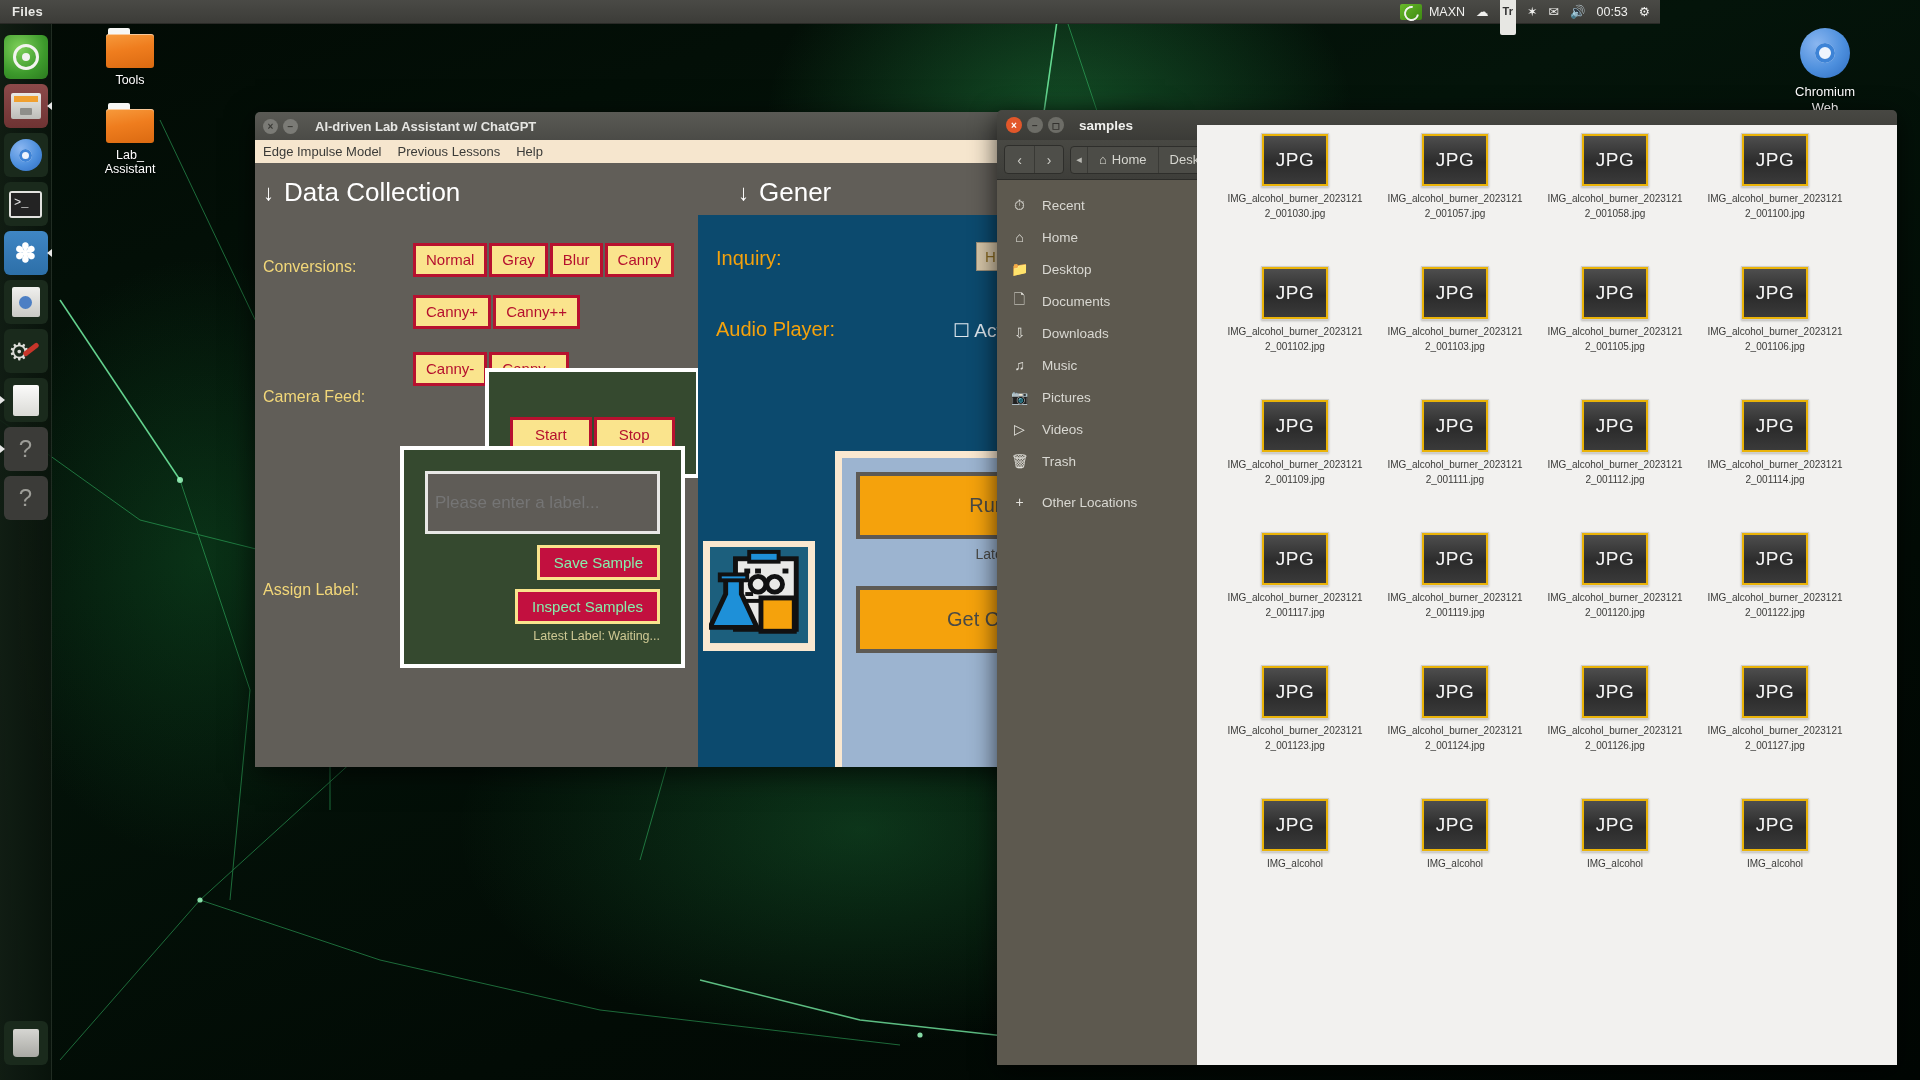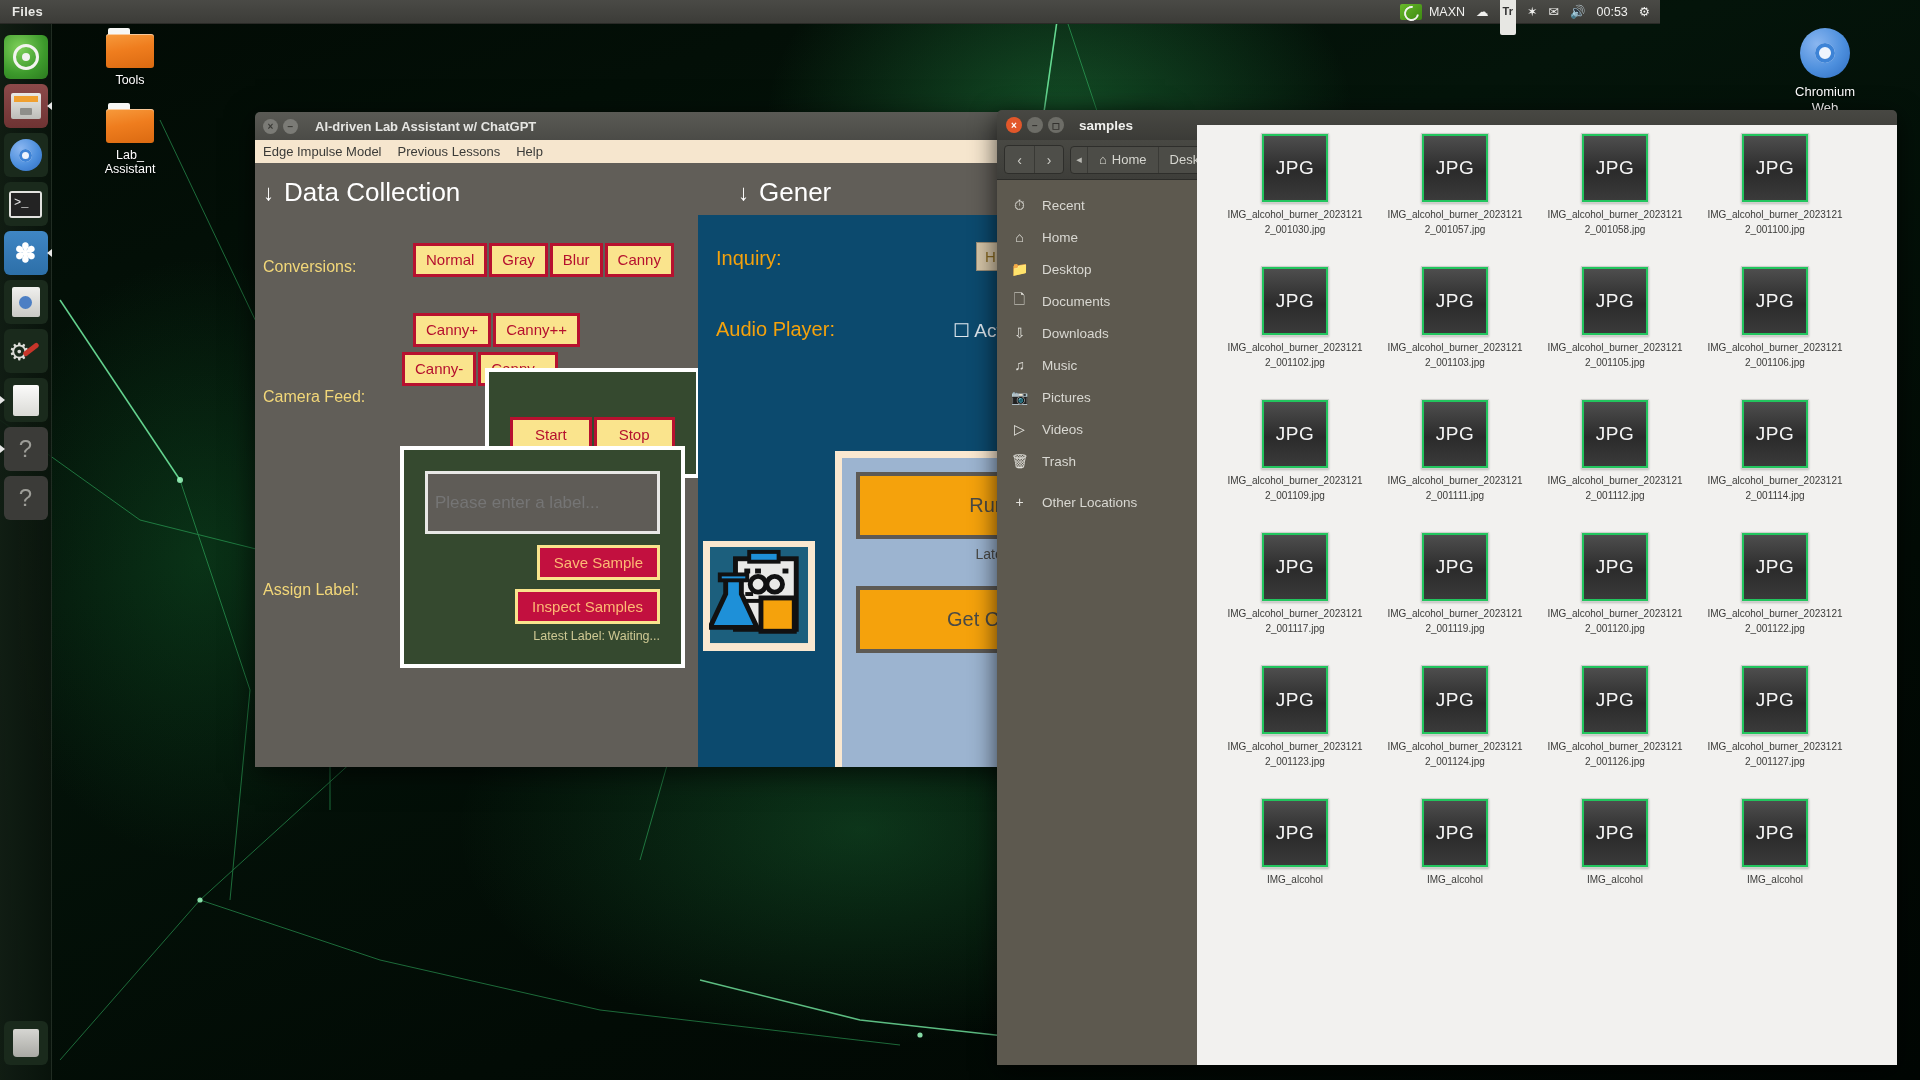--- a/index.html
+++ b/index.html
@@ -93,21 +93,21 @@
   #lab-right{flex:1;position:relative;padding:14px 0 0 0;}
 
   .row-label{color:#f2d779;font-size:16px;}
 
   .ybtn{background:#fae48d;border:3px solid #b7112f;color:#b5102e;font-size:15px;
     padding:5px 10px;line-height:18px;cursor:pointer;}
   .grp{display:flex;margin-top:24px;}
   .grp .ybtn + .ybtn{margin-left:2px;}
 
   .greenbox{background:#35492f;border:4px solid #ffffff;padding:21px;}
-  .rbtn{background:#c2103f;border:3px solid #fae48d;color:#fdba74;font-size:15px;
+  .rbtn{background:#c2103f;border:3px solid #fae48d;color:#86efac;font-size:15px;
     padding:6px 14px;cursor:pointer;}
 
   .bluepanel{background:#0c4a6e;}
   .obtn{background:#f5a20c;border:4px solid #5d5a55;color:#4a4a46;font-size:20px;
     padding:18px 26px;cursor:pointer;}
 
   
   #files-window{position:absolute;left:997px;top:110px;width:900px;height:955px;z-index:200;
     box-shadow:0 6px 26px rgba(0,0,0,.7);border-radius:5px 5px 0 0;overflow:hidden;}
   #files-titlebar{height:30px;background:linear-gradient(#484843,#3b3b37);display:flex;align-items:center;
@@ -130,21 +130,21 @@
   .tb-right{margin-left:auto;display:flex;gap:5px;}
   .tb-right div{width:30px;height:28px;border:1px solid #2e2e2b;border-radius:4px;background:#4e4e49;
     display:flex;align-items:center;justify-content:center;color:#d4d4ce;font-size:14px;}
   #files-main{display:flex;height:885px;}
   #files-sidebar{width:200px;background:#5d594f;padding-top:9px;}
   .sb-item{height:32px;display:flex;align-items:center;gap:14px;padding-left:14px;color:#d9d8d2;font-size:13.5px;}
   .sb-item .ic{width:17px;text-align:center;font-size:14px;color:#e3e2dc;}
   #files-grid{flex:1;background:#f2f1ef;padding:8px 10px 0 18px;display:flex;flex-wrap:wrap;
     align-content:flex-start;overflow:hidden;}
   .fitem{width:160px;height:133px;display:flex;flex-direction:column;align-items:center;}
-  .jpg-ic{width:68px;height:70px;background:#22c55e;padding:2px;border:1px solid #cfcfcd;
+  .jpg-ic{width:68px;height:54px;background:#eab308;padding:2px;border:1px solid #cfcfcd;
     box-shadow:0 1px 2px rgba(0,0,0,.22);}
   .jpg-ic .inner{width:100%;height:100%;background:linear-gradient(#4e4e4e,#2b2b2b 55%,#3a3a3a);
     display:flex;align-items:center;justify-content:center;color:#f4f4f4;font-size:19px;letter-spacing:.5px;}
   .fname{margin-top:5px;font-size:10px;color:#3a3a38;text-align:center;line-height:14.5px;
     word-break:break-all;width:140px;}
 </style>
 </head>
 <body>
 
 <div id="wallpaper">
@@ -297,25 +297,25 @@
       </div>
 
       <div style="position:absolute;left:8px;top:95px;" class="row-label">Conversions:</div>
 
       <div style="position:absolute;left:158px;top:56px;" class="grp">
         <button class="ybtn">Normal</button>
         <button class="ybtn">Gray</button>
         <button class="ybtn">Blur</button>
         <button class="ybtn">Canny</button>
       </div>
-      <div style="position:absolute;left:158px;top:126px;align-items:center;" class="grp">
+      <div style="position:absolute;left:158px;top:108px;align-items:center;" class="grp">
         <button class="ybtn">Canny+</button>
         <button class="ybtn">Canny++</button>
       </div>
-      <div style="position:absolute;left:147px;top:165px;" class="grp">
+      <div style="position:absolute;left:158px;top:165px;" class="grp">
         <button class="ybtn">Canny-</button>
         <button class="ybtn">Canny--</button>
       </div>
 
       <div style="position:absolute;left:8px;top:225px;" class="row-label">Camera Feed:</div>
 
       <div class="greenbox" style="position:absolute;left:230px;top:205px;">
         <div class="grp">
           <button class="ybtn" style="padding:6px 22px;">Start</button>
           <button class="ybtn" style="padding:6px 22px;">Stop</button>

